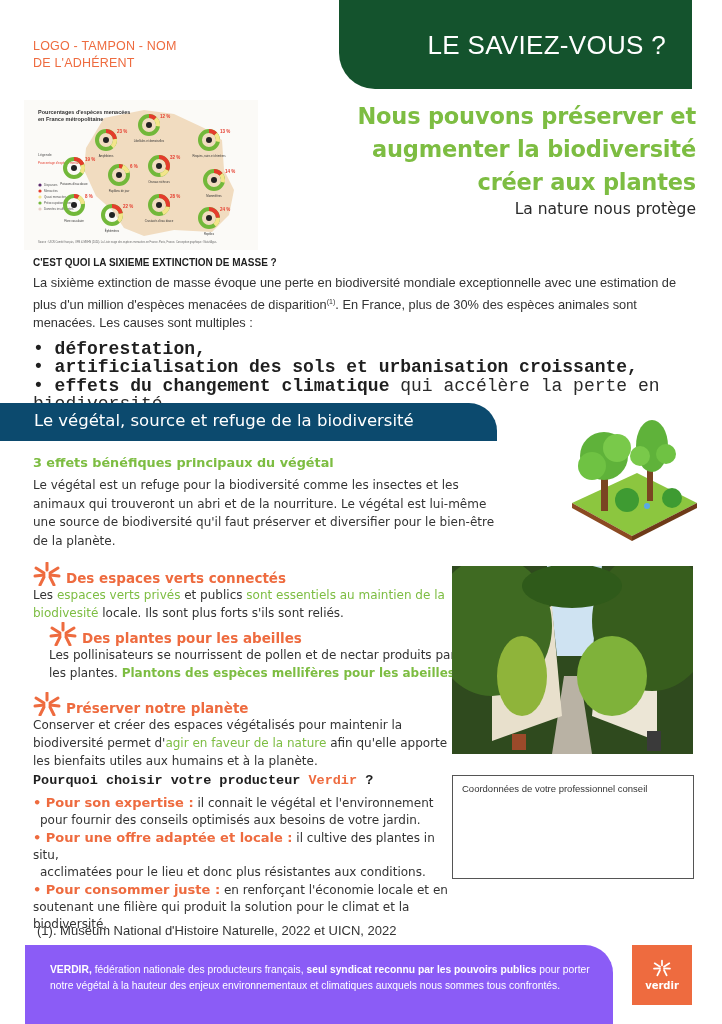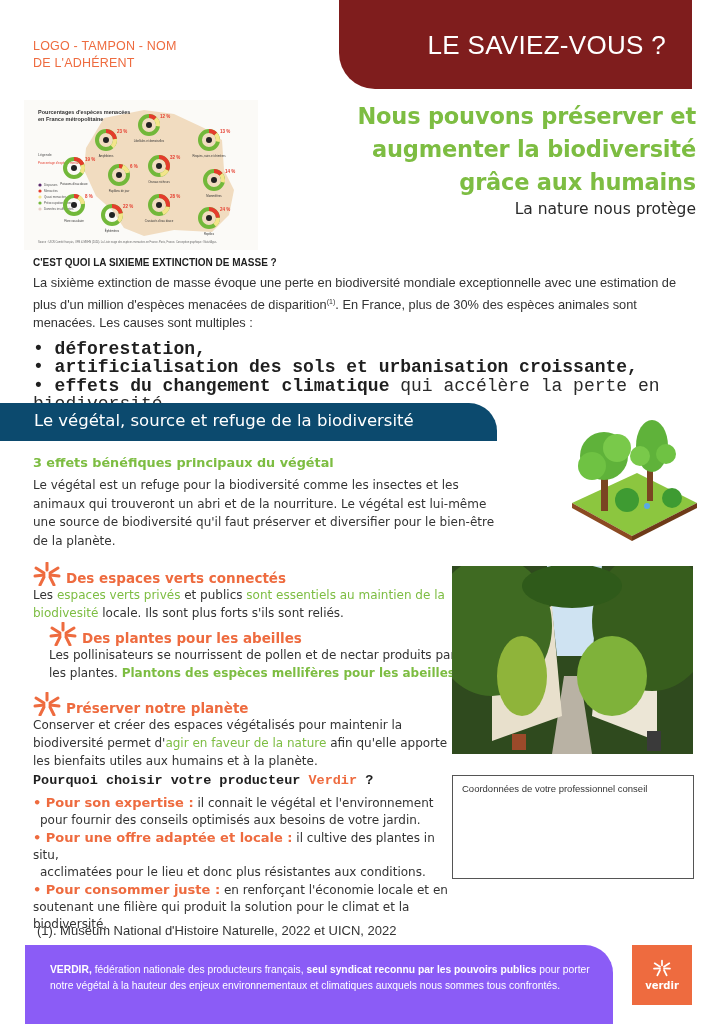--- a/index.html
+++ b/index.html
@@ -3,21 +3,21 @@
 <meta charset="utf-8">
 <style>
   * { box-sizing: border-box; margin: 0; padding: 0; }
   html, body { width: 722px; height: 1024px; background: #ffffff; overflow: hidden; }
   body { position: relative; font-family: "DejaVu Sans", sans-serif; color: #2a2a2a; }
 
   .orange { color: #ee6b3f; }
 
   
   .logo-text { position: absolute; left: 33px; top: 38px; font-family: "Liberation Sans", sans-serif; font-size: 12.5px; line-height: 17px; color: #ee6b3f; letter-spacing: 0.2px; }
-  .title-band { position: absolute; left: 339px; top: 0; width: 353px; height: 89px; background: #7f1d1d; border-bottom-left-radius: 36px; }
+  .title-band { position: absolute; left: 339px; top: 0; width: 353px; height: 89px; background: #14532d; border-bottom-left-radius: 36px; }
   .title-band h1 { position: absolute; right: 26px; top: 30px; font-family: "Liberation Sans", sans-serif; font-weight: normal; font-size: 26px; color: #ffffff; letter-spacing: 0.3px; }
 
   
   .infographic { position: absolute; left: 24px; top: 100px; width: 234px; height: 150px; background: #fbfaf7; }
   .infographic svg { display: block; width: 234px; height: 150px; }
 
   
   .headline { position: absolute; right: 26px; top: 100px; width: 370px; text-align: right; }
   .headline h2 { font-family: "DejaVu Sans", sans-serif; font-weight: bold; font-size: 22.5px; line-height: 33px; color: #7dbd42; letter-spacing: -0.2px; }
   .headline .subtitle { font-family: "DejaVu Sans", sans-serif; font-size: 15.5px; color: #2a2a2a; margin-top: 1px; }
@@ -173,21 +173,21 @@
         <text x="185" y="135" text-anchor="middle" font-size="2.8" font-family="Liberation Sans, sans-serif" fill="#333">Reptiles</text>
       </g>
     <text x="14" y="143" font-family="Liberation Sans, sans-serif" font-size="2.6" fill="#666">Source : UICN Comité français, OFB &amp; MNHN (2024). La Liste rouge des espèces menacées en France. Paris, France. Conception graphique : Natur'Agus.</text>
   </svg>
 </div>
 
 <div class="headline">
   <h2>
     <div>Nous pouvons préserver et</div>
     <div>augmenter la biodiversité</div>
-    <div>grâce aux humains</div>
+    <div>créer aux plantes</div>
   </h2>
   <div class="subtitle">La nature nous protège</div>
 </div>
 
 <div class="extinction">
   <h3>C'EST QUOI LA SIXIEME EXTINCTION DE MASSE ?</h3>
   <p><span>La sixième extinction de masse évoque une perte en biodiversité mondiale exceptionnelle avec une estimation de plus d'un million d'espèces menacées de disparition</span><sup>(1)</sup><span>. En France, plus de 30% des espèces animales sont menacées. Les causes sont multiples :</span></p>
   <ul>
     <li><b>• déforestation,</b><span></span></li>
     <li><b>• artificialisation des sols et urbanisation croissante,</b><span></span></li>

